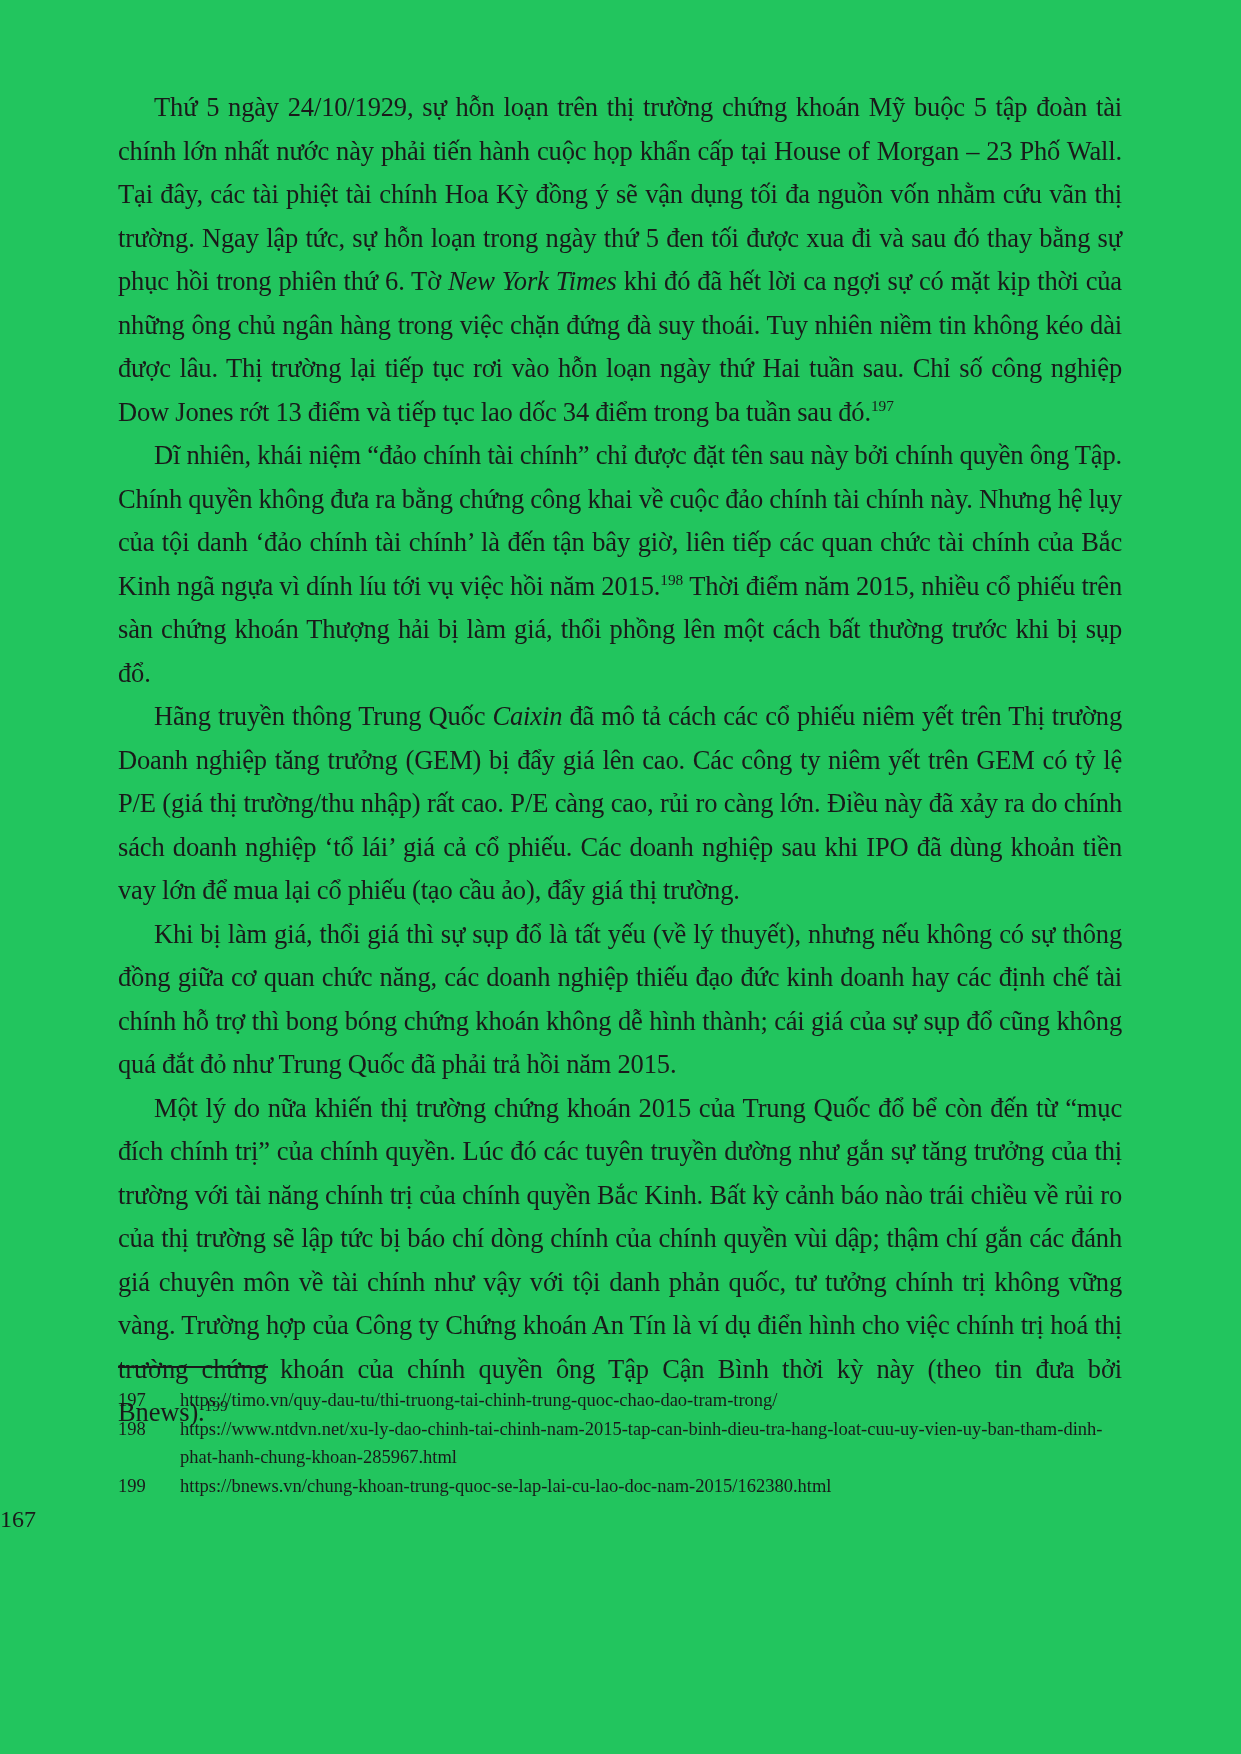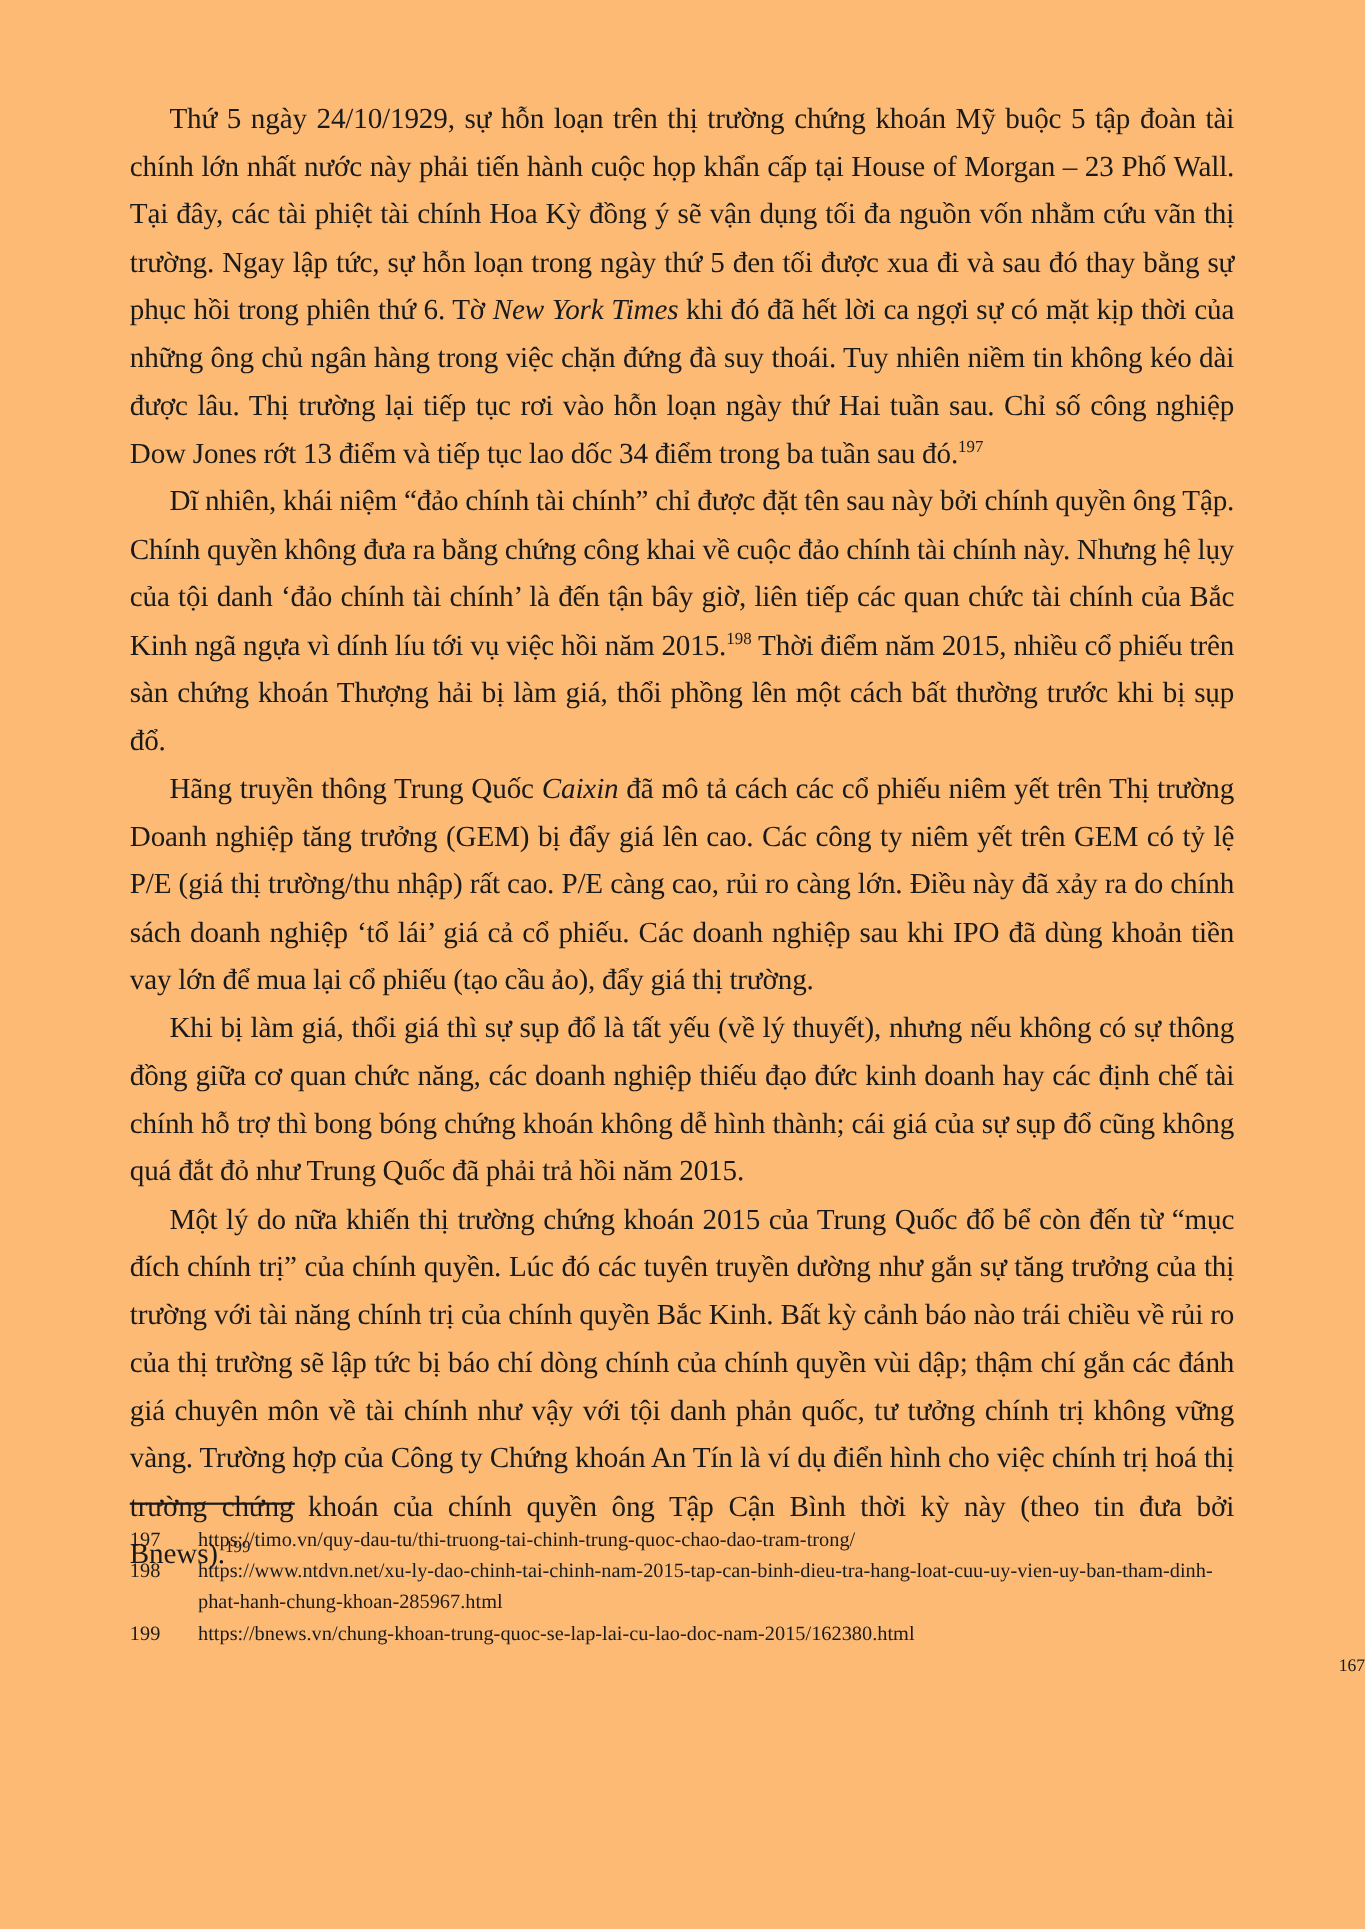--- a/index.html
+++ b/index.html
@@ -4,21 +4,21 @@
 <style>
   html, body {
     margin: 0;
     padding: 0;
     background: #ffffff;
   }
   .page {
     position: relative;
     width: 1241px;
     height: 1754px;
-    background: #fdba74;
+    background: #22c55e;
     margin: 0 auto;
     overflow: hidden;
     box-sizing: border-box;
   }
   .content {
     position: absolute;
     left: 118px;
     top: 86px;
     width: 1004px;
   }
@@ -75,23 +75,23 @@
   }
   .fn-text {
     flex: 1 1 auto;
     word-break: break-word;
   }
   .page-number {
     position: absolute;
     left: 0;
     top: 1506px;
     width: 1241px;
-    text-align: right;
+    text-align: left;
     font-family: "Liberation Serif", "DejaVu Serif", serif;
-    font-size: 16px;
+    font-size: 24px;
     color: #1a1a1a;
   }
 </style>
 </head>
 <body>
 
 <div class="page">
 
   <div class="content">
     <p class="body-text"><span>Thứ 5 ngày 24/10/1929, sự hỗn loạn trên thị trường chứng khoán Mỹ buộc 5 tập đoàn tài chính lớn nhất nước này phải tiến hành cuộc họp khẩn cấp tại House of Morgan – 23 Phố Wall. Tại đây, các tài phiệt tài chính Hoa Kỳ đồng ý sẽ vận dụng tối đa nguồn vốn nhằm cứu vãn thị trường. Ngay lập tức, sự hỗn loạn trong ngày thứ 5 đen tối được xua đi và sau đó thay bằng sự phục hồi trong phiên thứ 6. Tờ </span><span class="it">New York Times</span><span> khi đó đã hết lời ca ngợi sự có mặt kịp thời của những ông chủ ngân hàng trong việc chặn đứng đà suy thoái. Tuy nhiên niềm tin không kéo dài được lâu. Thị trường lại tiếp tục rơi vào hỗn loạn ngày thứ Hai tuần sau. Chỉ số công nghiệp Dow Jones rớt 13 điểm và tiếp tục lao dốc 34 điểm trong ba tuần sau đó.</span><sup class="fn">197</sup></p>

